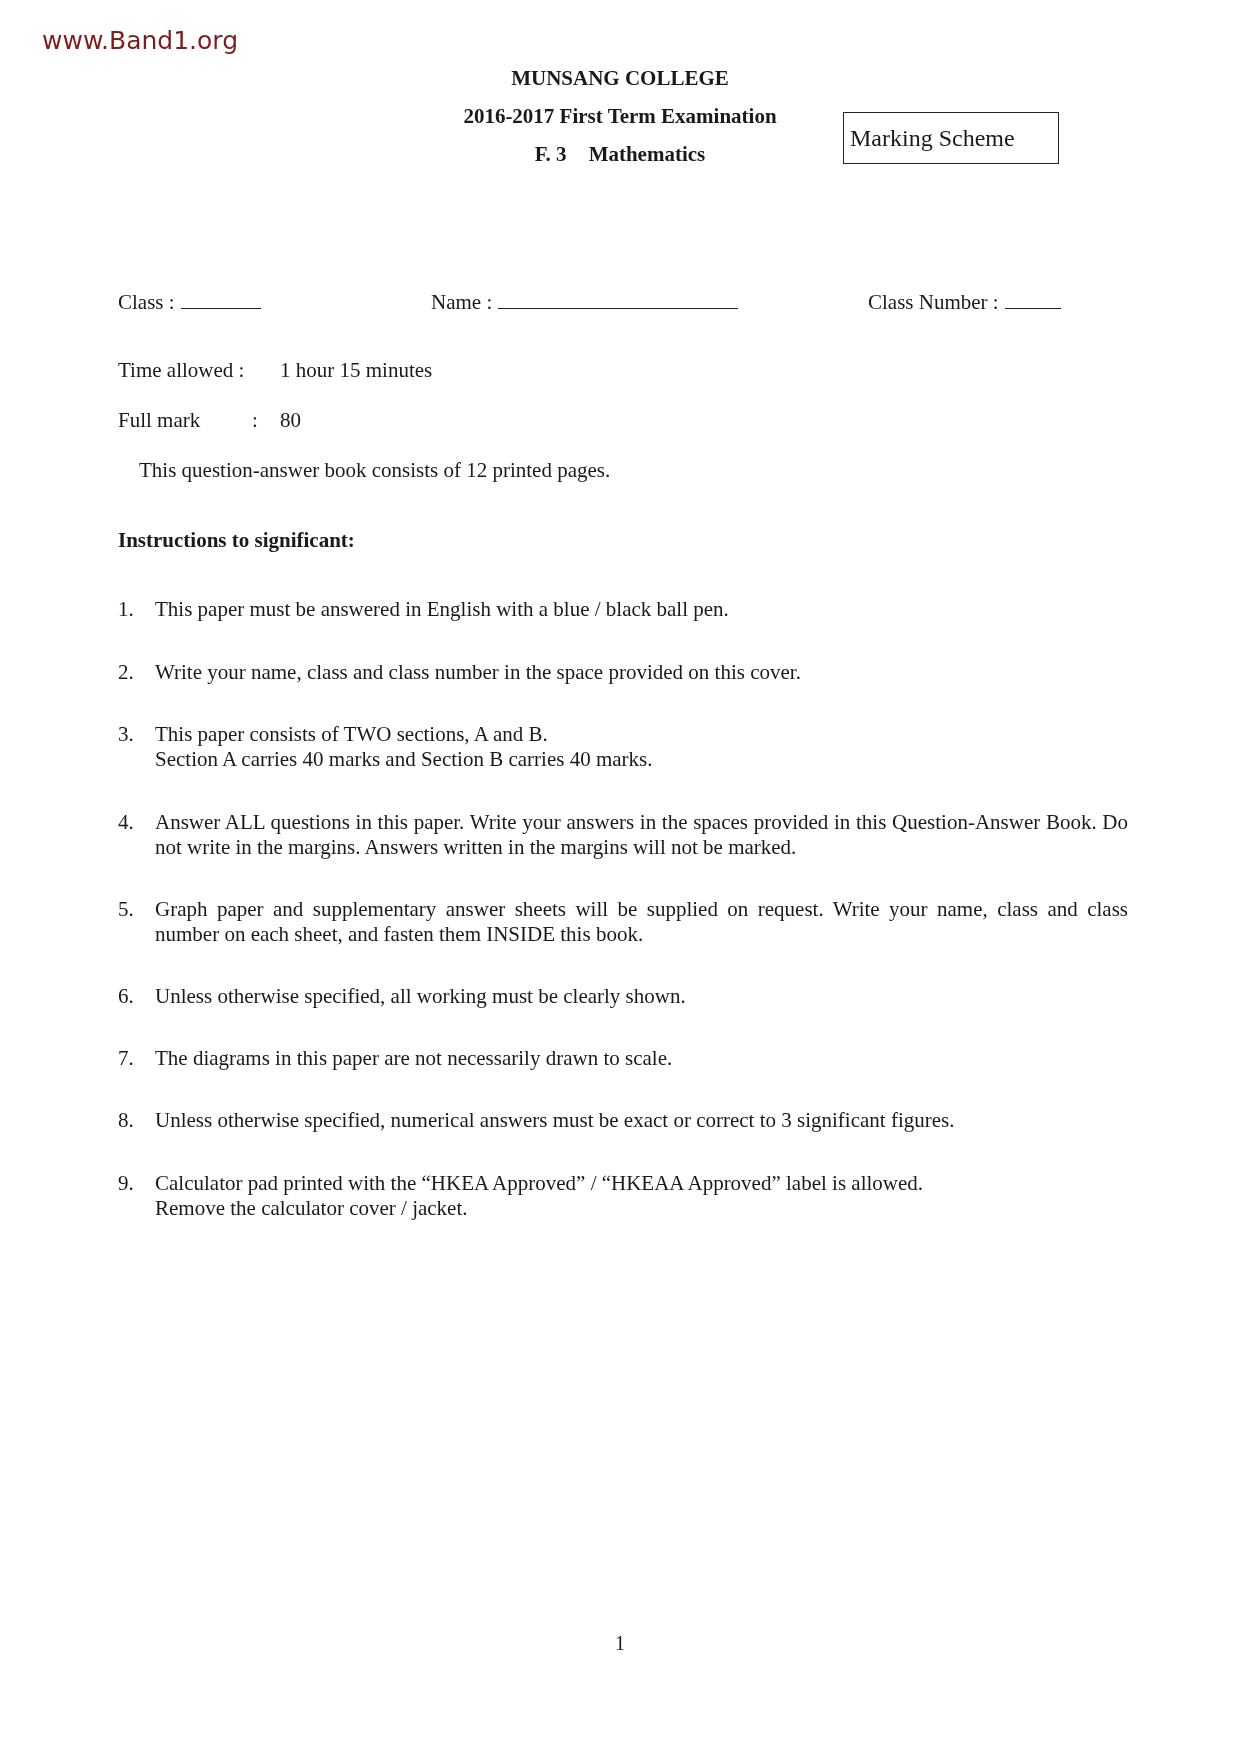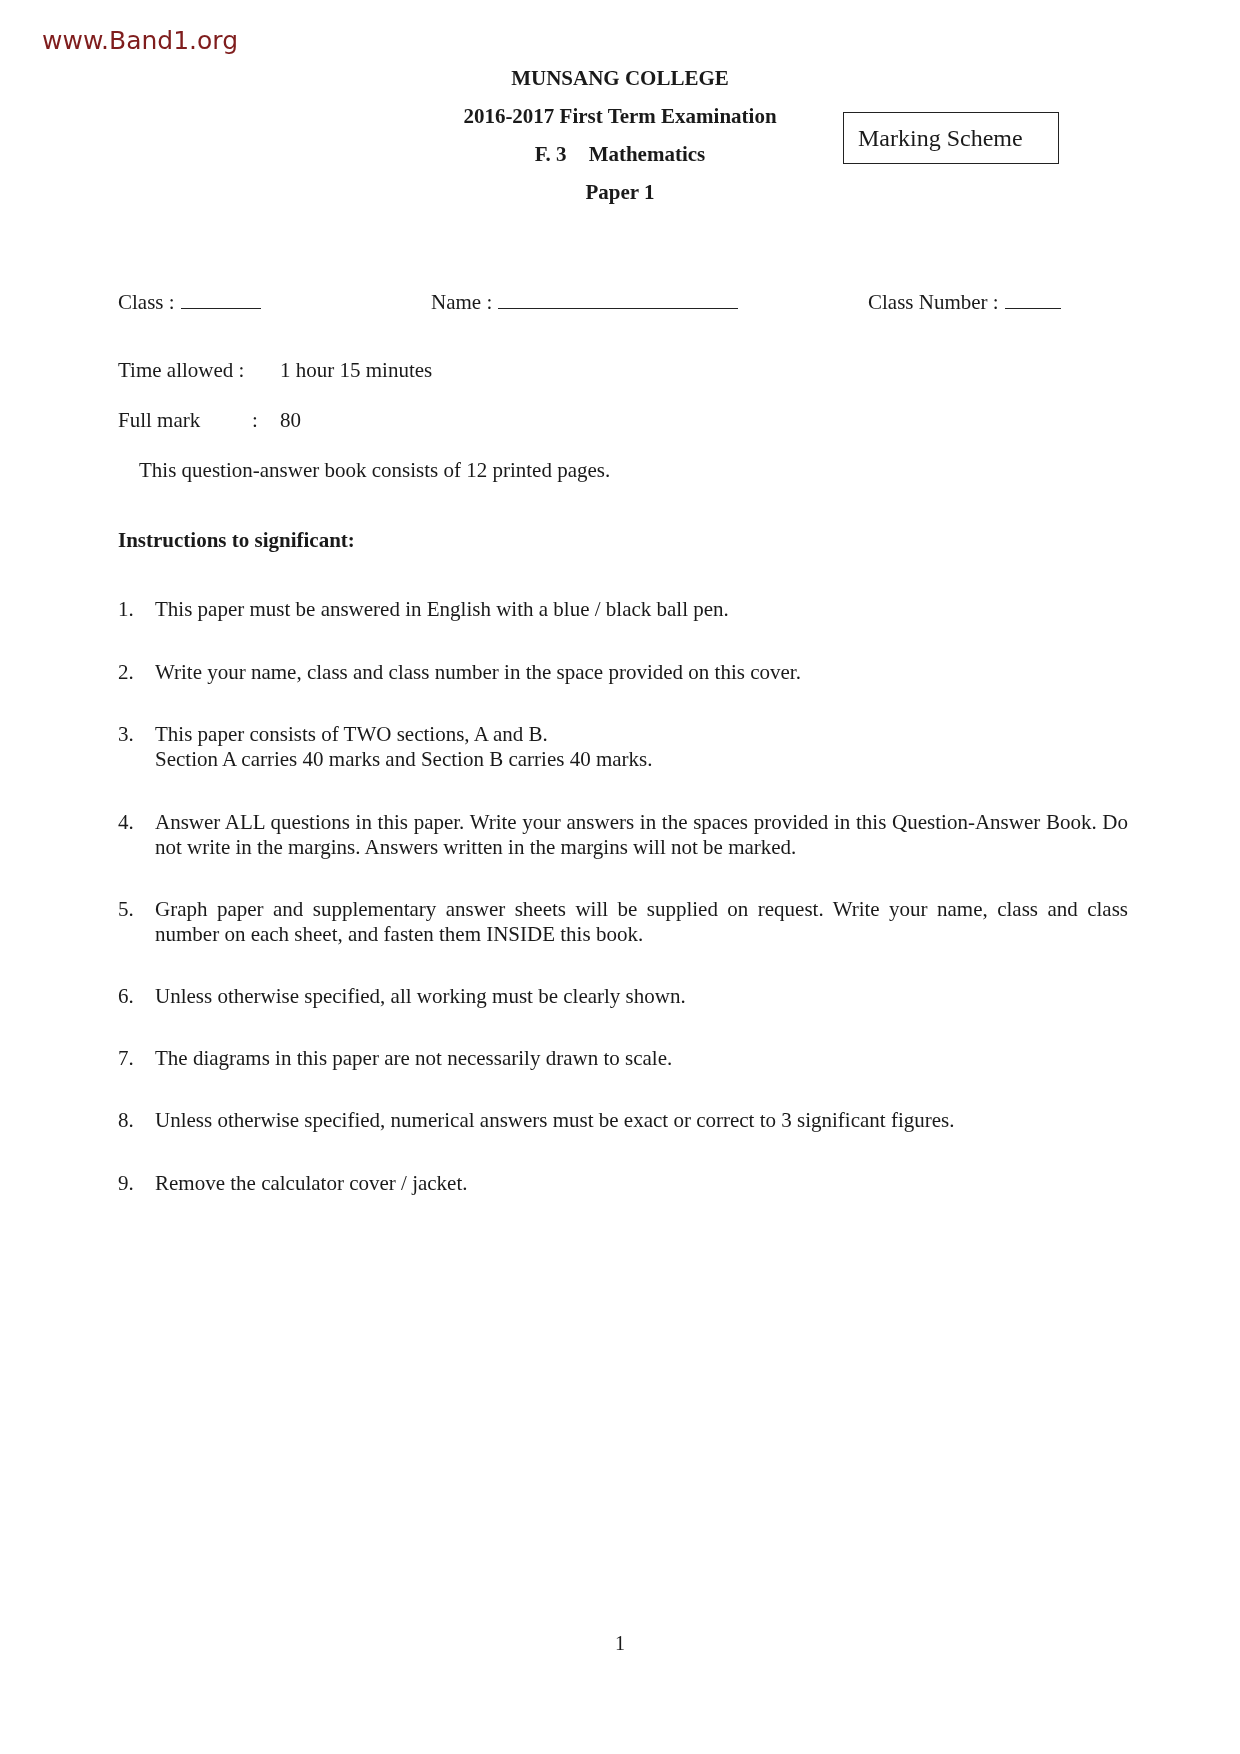--- a/index.html
+++ b/index.html
@@ -16,21 +16,21 @@
     .header {
       position: absolute; left: 420px; width: 400px; top: 62px;
       text-align: center; font-weight: bold; font-size: 21px;
     }
     .header div { height: 38px; line-height: 32px; }
     .header .subject-line span { display: inline-block; }
     .header .subject-line .gap { width: 22px; }
     .marking-box {
       position: absolute; left: 843px; top: 112px; width: 216px; height: 52px;
       border: 1.5px solid #222; box-sizing: border-box;
-      font-size: 24px; line-height: 50px; padding-left: 14px;
+      font-size: 24px; line-height: 50px; padding-left: 6px;
     }
     .fields { position: absolute; top: 290px; left: 118px; width: 960px; font-size: 21px; }
     .field { position: absolute; top: 0; white-space: nowrap; }
     .blank { display: inline-block; border-bottom: 1.5px solid #222; vertical-align: baseline; height: 18px; margin-left: 6px; }
     .meta { position: absolute; left: 118px; font-size: 21px; }
     .meta .lbl { display: inline-block; }
     .instr-title { position: absolute; left: 118px; top: 528px; font-size: 21px; font-weight: bold; }
     .instr { position: absolute; left: 118px; width: 1010px; font-size: 21px; line-height: 25px; }
     .instr .num { position: absolute; left: 0; top: 0; }
     .instr .txt { margin-left: 37px; text-align: justify; }
@@ -40,21 +40,20 @@
 <body>
 
 <div class="watermark">www.Band1.org</div>
 
 <div class="header">
   <div>MUNSANG COLLEGE</div>
   <div>2016-2017 First Term Examination</div>
   <div class="subject-line">
     <span>F. 3</span><span class="gap"></span><span>Mathematics</span>
   </div>
-  <div>Paper 1</div>
 </div>
 
 <div class="marking-box">Marking Scheme</div>
 
 <div class="fields">
   <div class="field" style="left:0;">
     <span>Class :</span><span class="blank" style="width:80px;"></span>
   </div>
   <div class="field" style="left:313px;">
     <span>Name :</span><span class="blank" style="width:240px;"></span>
@@ -119,17 +118,18 @@
 </div>
 <div class="instr" style="top:1108px;">
   <span class="num">8.</span>
   <div class="txt">
       <div>Unless otherwise specified, numerical answers must be exact or correct to 3 significant figures.</div>
     </div>
 </div>
 <div class="instr" style="top:1171px;">
   <span class="num">9.</span>
   <div class="txt">
+    <div>Calculator pad printed with the “HKEA Approved” / “HKEAA Approved” label is allowed.</div>
     <div>Remove the calculator cover / jacket.</div>
   </div>
 </div>
 
 <div class="page-num">1</div>
 
 </body></html>

